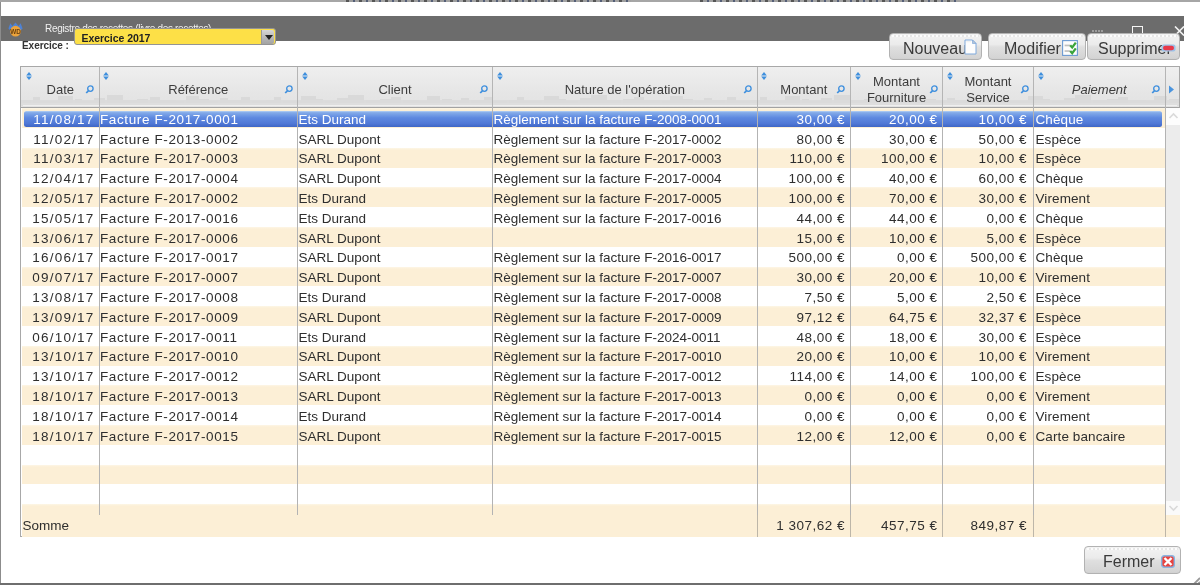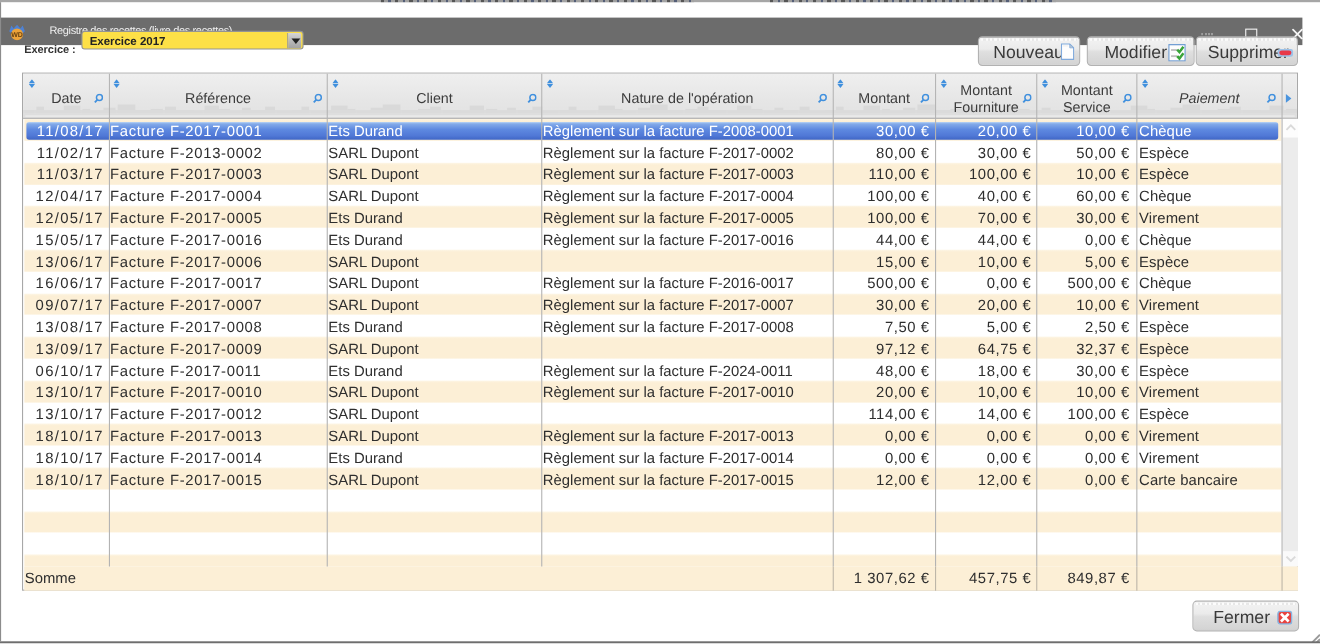--- a/index.html
+++ b/index.html
@@ -356,21 +356,21 @@
         <div class="cell c2">Facture F-2017-0004</div>
         <div class="cell c3">SARL Dupont</div>
         <div class="cell c4">Règlement sur la facture F-2017-0004</div>
         <div class="cell r c5">100,00 €</div>
         <div class="cell r c6">40,00 €</div>
         <div class="cell r c7">60,00 €</div>
         <div class="cell c8">Chèque</div>
       </div>
       <div class="row odd">
         <div class="cell r c1">12/05/17</div>
-        <div class="cell c2">Facture F-2017-0005</div>
+        <div class="cell c2">Facture F-2017-0002</div>
         <div class="cell c3">Ets Durand</div>
         <div class="cell c4">Règlement sur la facture F-2017-0005</div>
         <div class="cell r c5">100,00 €</div>
         <div class="cell r c6">70,00 €</div>
         <div class="cell r c7">30,00 €</div>
         <div class="cell c8">Virement</div>
       </div>
       <div class="row">
         <div class="cell r c1">15/05/17</div>
         <div class="cell c2">Facture F-2017-0016</div>
@@ -417,20 +417,21 @@
         <div class="cell c4">Règlement sur la facture F-2017-0008</div>
         <div class="cell r c5">7,50 €</div>
         <div class="cell r c6">5,00 €</div>
         <div class="cell r c7">2,50 €</div>
         <div class="cell c8">Espèce</div>
       </div>
       <div class="row odd">
         <div class="cell r c1">13/09/17</div>
         <div class="cell c2">Facture F-2017-0009</div>
         <div class="cell c3">SARL Dupont</div>
+        <div class="cell c4">Règlement sur la facture F-2017-0009</div>
         <div class="cell r c5">97,12 €</div>
         <div class="cell r c6">64,75 €</div>
         <div class="cell r c7">32,37 €</div>
         <div class="cell c8">Espèce</div>
       </div>
       <div class="row">
         <div class="cell r c1">06/10/17</div>
         <div class="cell c2">Facture F-2017-0011</div>
         <div class="cell c3">Ets Durand</div>
         <div class="cell c4">Règlement sur la facture F-2024-0011</div>
@@ -446,20 +447,21 @@
         <div class="cell c4">Règlement sur la facture F-2017-0010</div>
         <div class="cell r c5">20,00 €</div>
         <div class="cell r c6">10,00 €</div>
         <div class="cell r c7">10,00 €</div>
         <div class="cell c8">Virement</div>
       </div>
       <div class="row">
         <div class="cell r c1">13/10/17</div>
         <div class="cell c2">Facture F-2017-0012</div>
         <div class="cell c3">SARL Dupont</div>
+        <div class="cell c4">Règlement sur la facture F-2017-0012</div>
         <div class="cell r c5">114,00 €</div>
         <div class="cell r c6">14,00 €</div>
         <div class="cell r c7">100,00 €</div>
         <div class="cell c8">Espèce</div>
       </div>
       <div class="row odd">
         <div class="cell r c1">18/10/17</div>
         <div class="cell c2">Facture F-2017-0013</div>
         <div class="cell c3">SARL Dupont</div>
         <div class="cell c4">Règlement sur la facture F-2017-0013</div>

